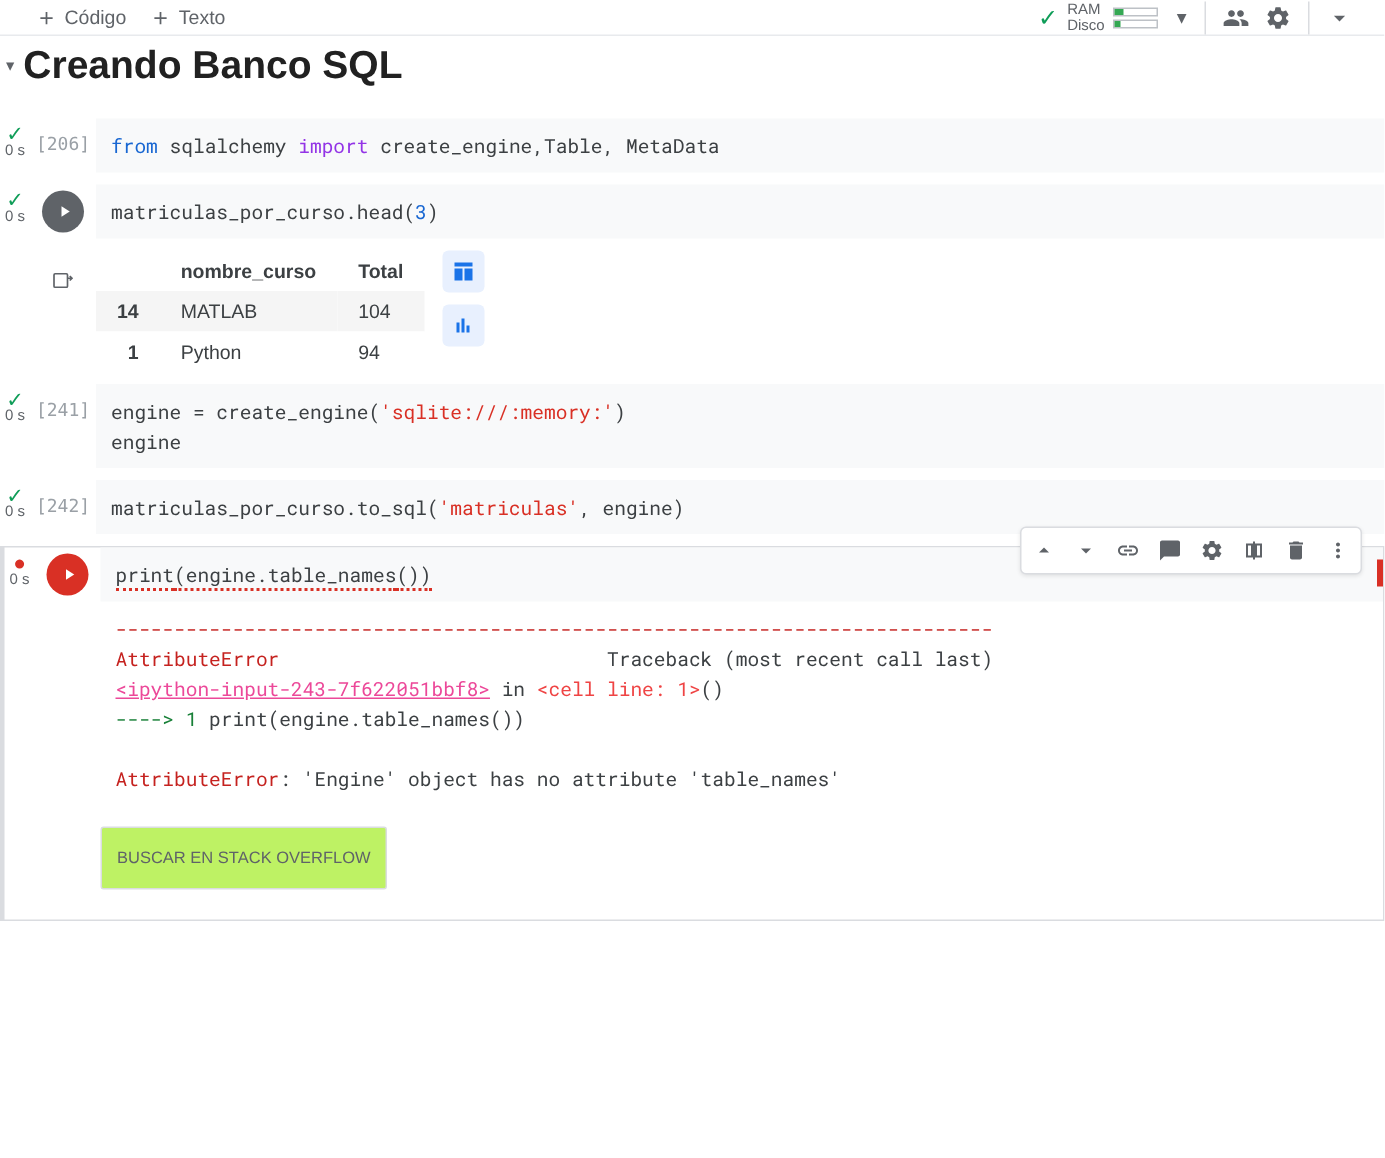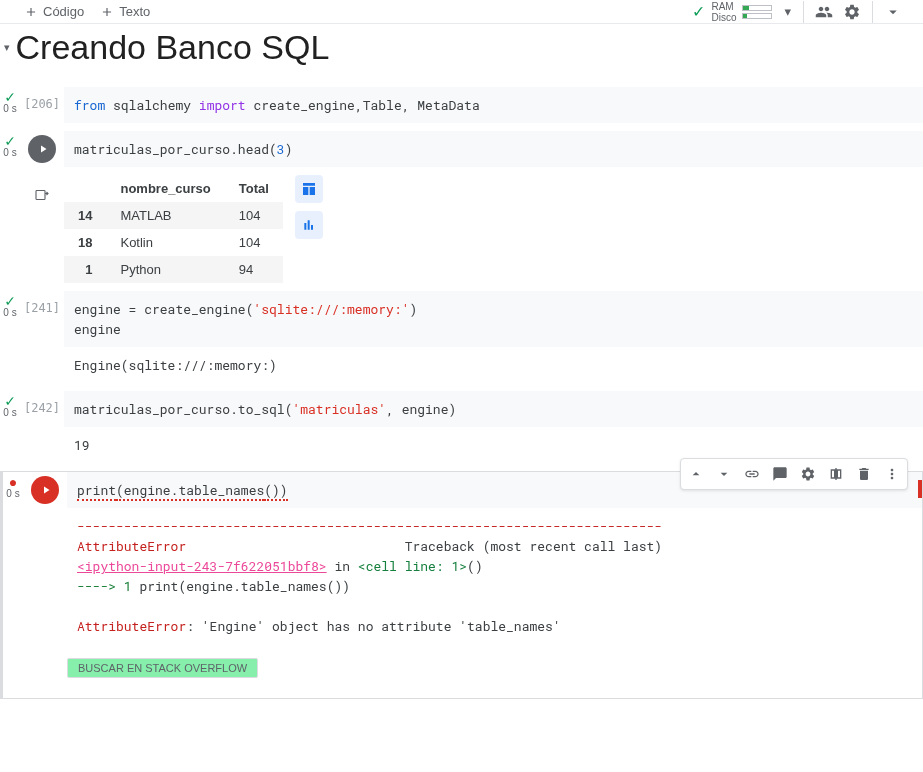--- a/index.html
+++ b/index.html
@@ -14,21 +14,21 @@
 .ram-bars { display: flex; flex-direction: column; gap: 2px; }
 .ram-bar { width: 30px; height: 6px; border: 1px solid #bdc1c6; }
 .ram-bar-fill { height: 100%; background: #34a853; width: 20%; }
 .dd-ico { color: #5f6368; padding: 0 6px; cursor: pointer; }
 .vdiv { width: 1px; height: 22px; background: #dadce0; margin: 0 6px; }
 .top-icon { width: 24px; height: 24px; display: flex; align-items: center; justify-content: center; cursor: pointer; color: #5f6368; margin: 0 2px; }
 .top-icon svg { width: 18px; height: 18px; fill: #5f6368; }
 
 .section-hdr { display: flex; align-items: center; gap: 6px; padding: 4px 8px 12px 4px; }
 .section-hdr .tri { font-size: 11px; color: #5f6368; }
-.section-hdr h2 { font-size: 34px; font-weight: 400; color: #212121; }
+.section-hdr h2 { font-size: 26px; font-weight: 700; color: #212121; }
 
 .cell { display: flex; margin: 8px 0; }
 .gutter { width: 20px; display: flex; flex-direction: column; align-items: center; font-size: 10px; color: #5f6368; padding-top: 4px; }
 .gutter .chk { color: #0f9d58; font-size: 14px; line-height: 12px; }
 .gutter .err { color: #d93025; font-size: 14px; line-height: 12px; }
 .exec { width: 44px; display: flex; justify-content: center; align-items: flex-start; padding-top: 4px; }
 .exec-label { color: #9aa0a6; font-family: monospace; font-size: 12px; padding-top: 6px; }
 .playbtn { width: 28px; height: 28px; border-radius: 50%; display: flex; align-items: center; justify-content: center; cursor: pointer; }
 .playbtn.grey { background: #5f6368; }
 .playbtn.red { background: #d93025; }
@@ -61,23 +61,23 @@
 .cell-toolbar { position: absolute; right: 14px; top: -14px; background: #fff; border: 1px solid #dadce0; border-radius: 4px; display: flex; padding: 2px; gap: 2px; box-shadow: 0 1px 3px rgba(0,0,0,.1); }
 .cell-toolbar .ti { width: 26px; height: 26px; display: flex; align-items: center; justify-content: center; cursor: pointer; color: #5f6368; }
 .cell-toolbar .ti svg { width: 16px; height: 16px; fill: #5f6368; }
 .active-cell { position: relative; border: 1px solid #dadce0; border-left: 3px solid #dadce0; }
 .active-cell .right-mark { position: absolute; right: 0; top: 8px; width: 4px; height: 18px; background: #d93025; }
 
 .traceback { white-space: pre-wrap; }
 .tb-hr { color: #c5221f; }
 .tb-err { color: #c5221f; }
 .tb-link { color: #ec4899; text-decoration: underline; }
-.tb-cell { color: #15803d; text-align: center; }
+.tb-cell { color: #ef4444; text-align: center; }
 .tb-arrow { color: #188038; }
-.stk-btn { margin-top: 14px; padding: 3px 10px; border: 1px solid #dadce0; background: #86efac; font-size: 11px; color: #5f6368; cursor: pointer; border-radius: 2px; }
+.stk-btn { margin-top: 14px; padding: 14px 10px; border: 1px solid #dadce0; background: #bef264; font-size: 11px; color: #5f6368; cursor: pointer; border-radius: 2px; }
 </style>
 </head>
 <body>
 
 <div class="topbar">
   <div class="tb-btn">
     <svg viewBox="0 0 24 24">
         <path d="M19 13h-6v6h-2v-6H5v-2h6V5h2v6h6v2z"></path>
       </svg>
     <span>Código</span>
@@ -176,25 +176,20 @@
           <tr>
               <th></th>
               <th>nombre_curso</th>
               <th>Total</th>
             </tr>
         </thead>
         <tbody>
           <tr>
               <td class="idx">14</td>
               <td>MATLAB</td>
-              <td>104</td>
-            </tr>
-          <tr>
-              <td class="idx">18</td>
-              <td>Kotlin</td>
               <td>104</td>
             </tr>
           <tr>
               <td class="idx">1</td>
               <td>Python</td>
               <td>94</td>
             </tr>
         </tbody>
       </table>
       <div class="df-icons">
@@ -217,35 +212,33 @@
   <div class="gutter">
     <span class="chk">✓</span>
     <span>0 s</span>
   </div>
   <div class="exec">
       <span class="exec-label">[241]</span>
     </div>
   <div class="cellbody">
     <div class="code">engine = create_engine(<span class="kw-str2">'sqlite:///:memory:'</span>)
 engine</div>
-    <div class="output">Engine(sqlite:///:memory:)</div>
   </div>
 </div>
 
 <div class="cell">
   <div class="gutter">
     <span class="chk">✓</span>
     <span>0 s</span>
   </div>
   <div class="exec">
       <span class="exec-label">[242]</span>
     </div>
   <div class="cellbody">
     <div class="code">matriculas_por_curso.to_sql(<span class="kw-str2">'matriculas'</span>, engine)</div>
-    <div class="output">19</div>
   </div>
 </div>
 
 <div class="active-cell">
   <div class="cell-toolbar">
     <div class="ti">
         <svg viewBox="0 0 24 24">
           <path d="M7 14l5-5 5 5H7z"></path>
         </svg>
       </div>

